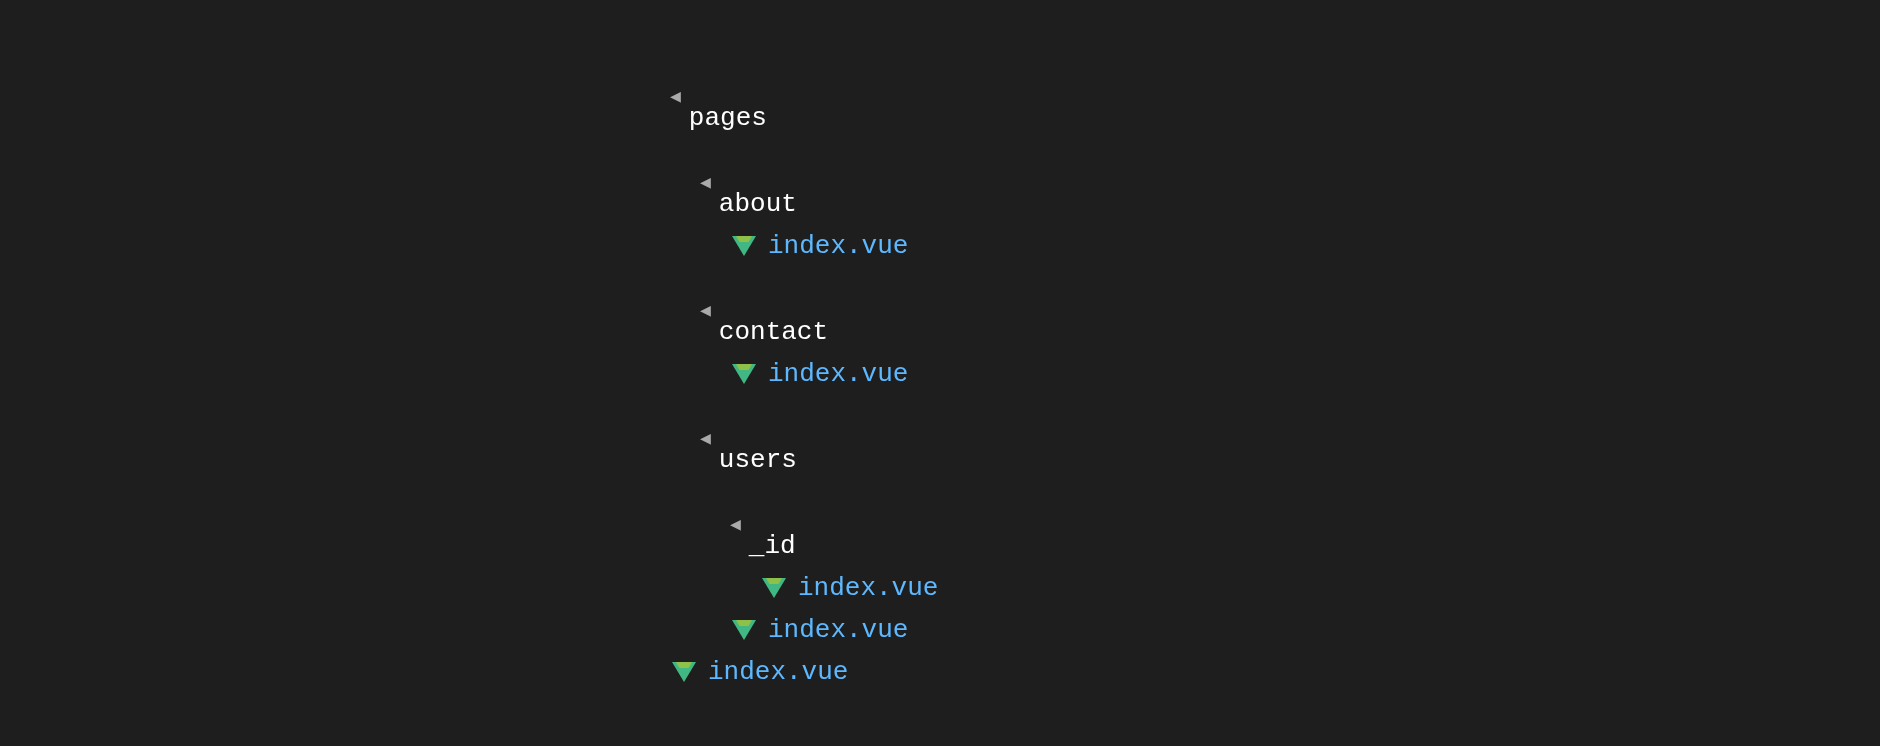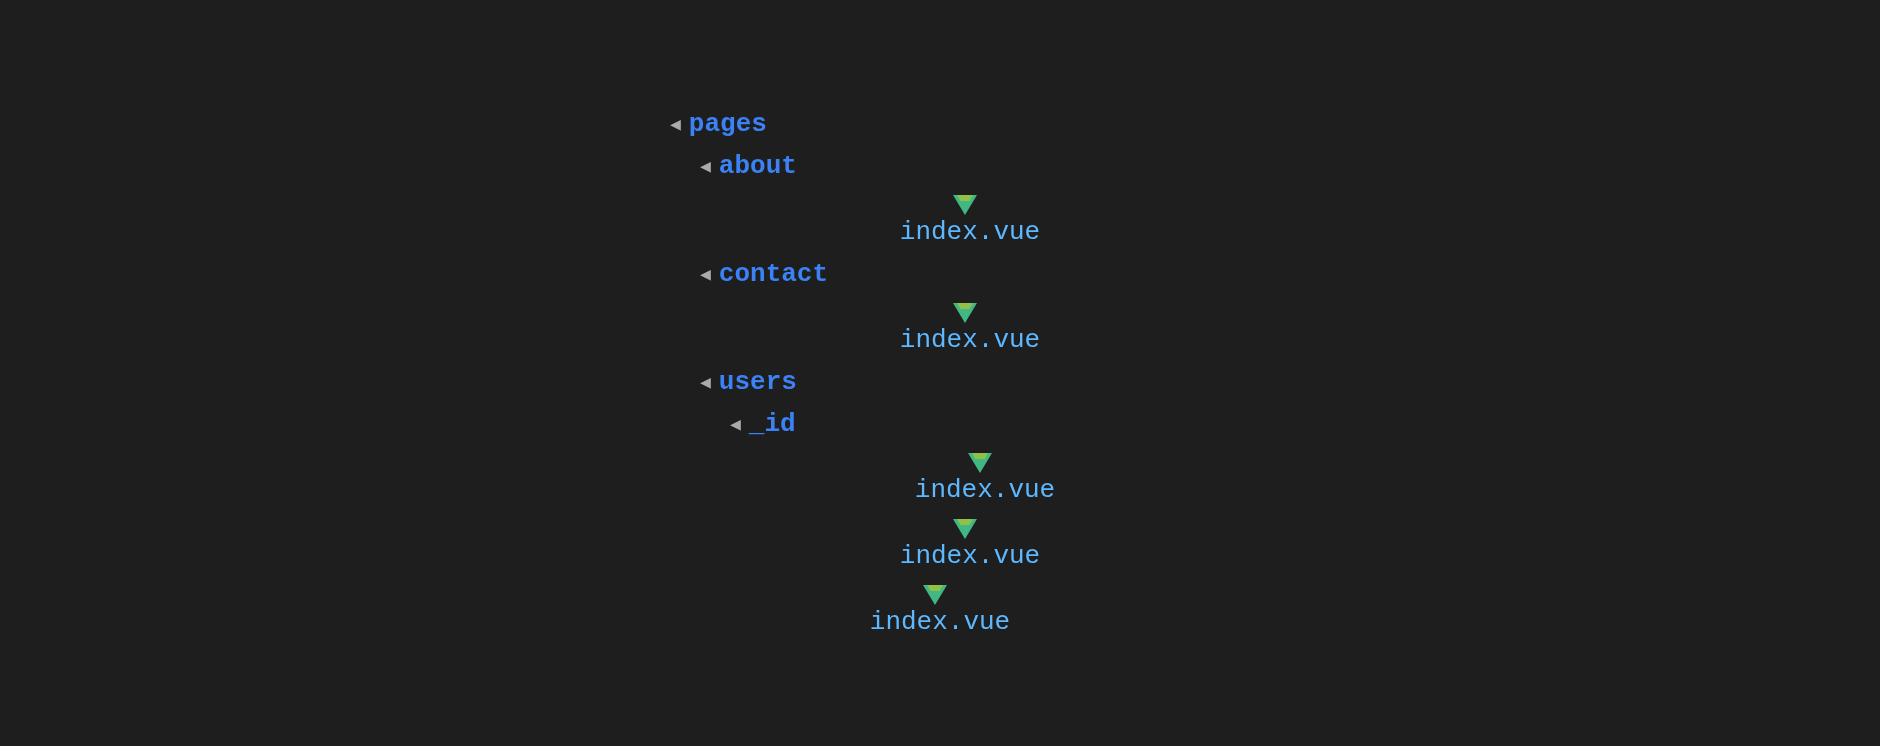--- a/index.html
+++ b/index.html
@@ -26,23 +26,24 @@
 
     .tree-item {
       display: flex;
       align-items: center;
       padding: 6px 0;
       cursor: pointer;
       user-select: none;
     }
 
     .folder-label {
-      color: #3b82f6;
+      color: #ffffff;
       font-size: 26px;
-      font-weight: bold;
+      font-weight: normal;
+      margin-top: 44px;
     }
 
     .file-label {
       color: #5db8ff;
       font-size: 26px;
     }
 
     .arrow {
       color: #aaaaaa;
       font-size: 18px;
@@ -69,21 +70,20 @@
     .indent-3 { margin-left: 90px; }
 
     .folder-item {
       display: flex;
       align-items: center;
     }
 
     .file-item {
       display: flex;
       align-items: center;
-      flex-direction: column;
     }
   </style>
 </head>
 <body>
 
 <div class="file-tree-container">
 
   <div class="tree-item indent-0 folder-item">
     <span class="arrow">◀</span>
     <span class="folder-label">pages</span>

